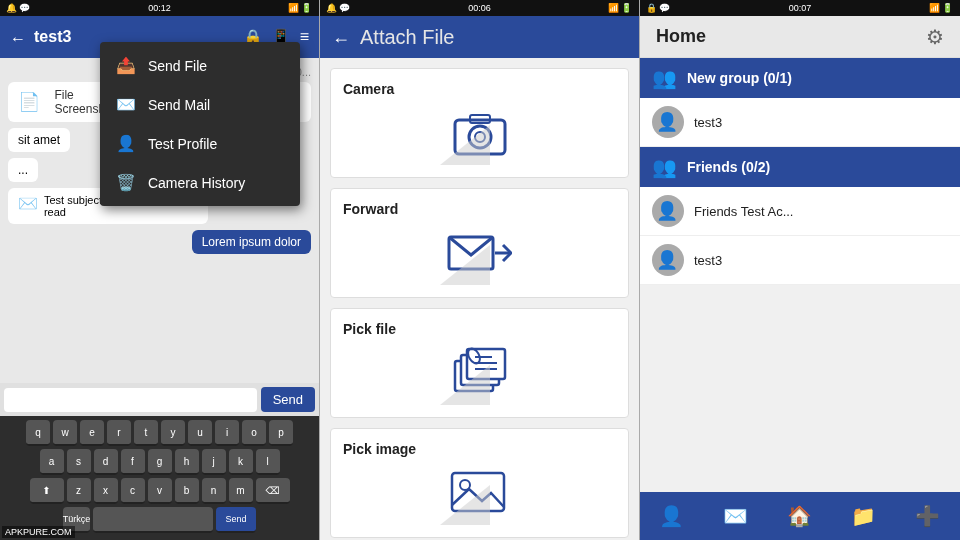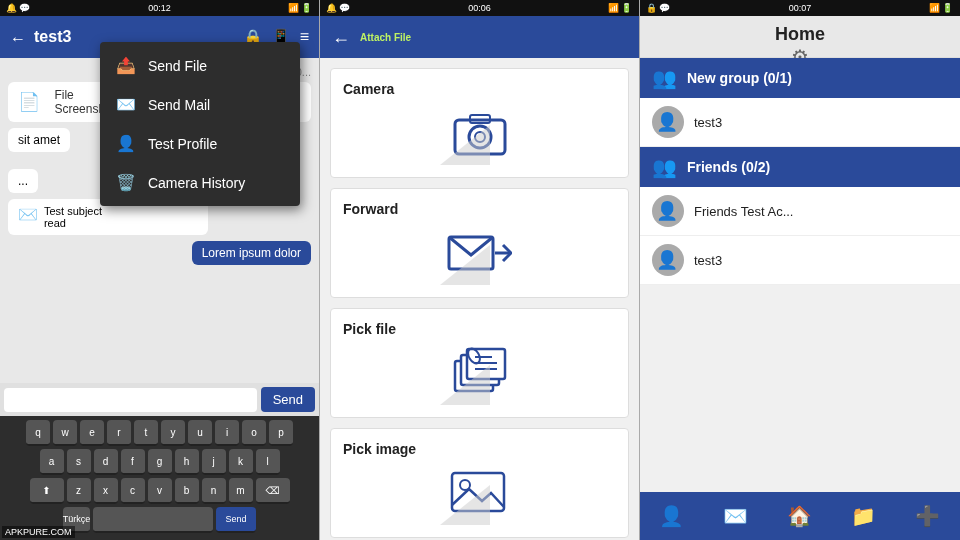--- a/index.html
+++ b/index.html
@@ -86,21 +86,21 @@
       color: #333;
       margin-left: 8px;
     }
 
     .sit-amet-bubble {
       background: white;
       border-radius: 6px;
       padding: 5px 10px;
       font-size: 12px;
       display: inline-block;
-      margin-bottom: 17px;
+      margin-bottom: 6px;
     }
 
     .dots-bubble {
       background: white;
       border-radius: 6px;
       padding: 5px 10px;
       font-size: 12px;
       display: inline-block;
       margin-bottom: 6px;
     }
@@ -284,23 +284,23 @@
       gap: 10px;
       padding: 8px 12px;
       height: 42px;
     }
     .back-arrow {
       font-size: 18px;
       color: white;
       cursor: pointer;
     }
     .attach-header-title {
-      font-size: 10px;
-      font-weight: bold;
-      color: #bef264;
+      font-size: 20px;
+      font-weight: normal;
+      color: #e5e5e5;
     }
 
     .attach-body {
       flex: 1;
       overflow-y: auto;
       padding: 10px;
       display: flex;
       flex-direction: column;
       gap: 10px;
     }
@@ -367,21 +367,20 @@
     }
 
     .home-header {
       background: #e8e8e8;
       display: flex;
       align-items: center;
       justify-content: space-between;
       padding: 8px 16px;
       height: 42px;
       border-bottom: 1px solid #ddd;
-      flex-direction: column;
     }
     .home-title {
       font-size: 18px;
       font-weight: bold;
       color: #222;
     }
     .gear-icon {
       font-size: 20px;
       color: #666;
       cursor: pointer;

